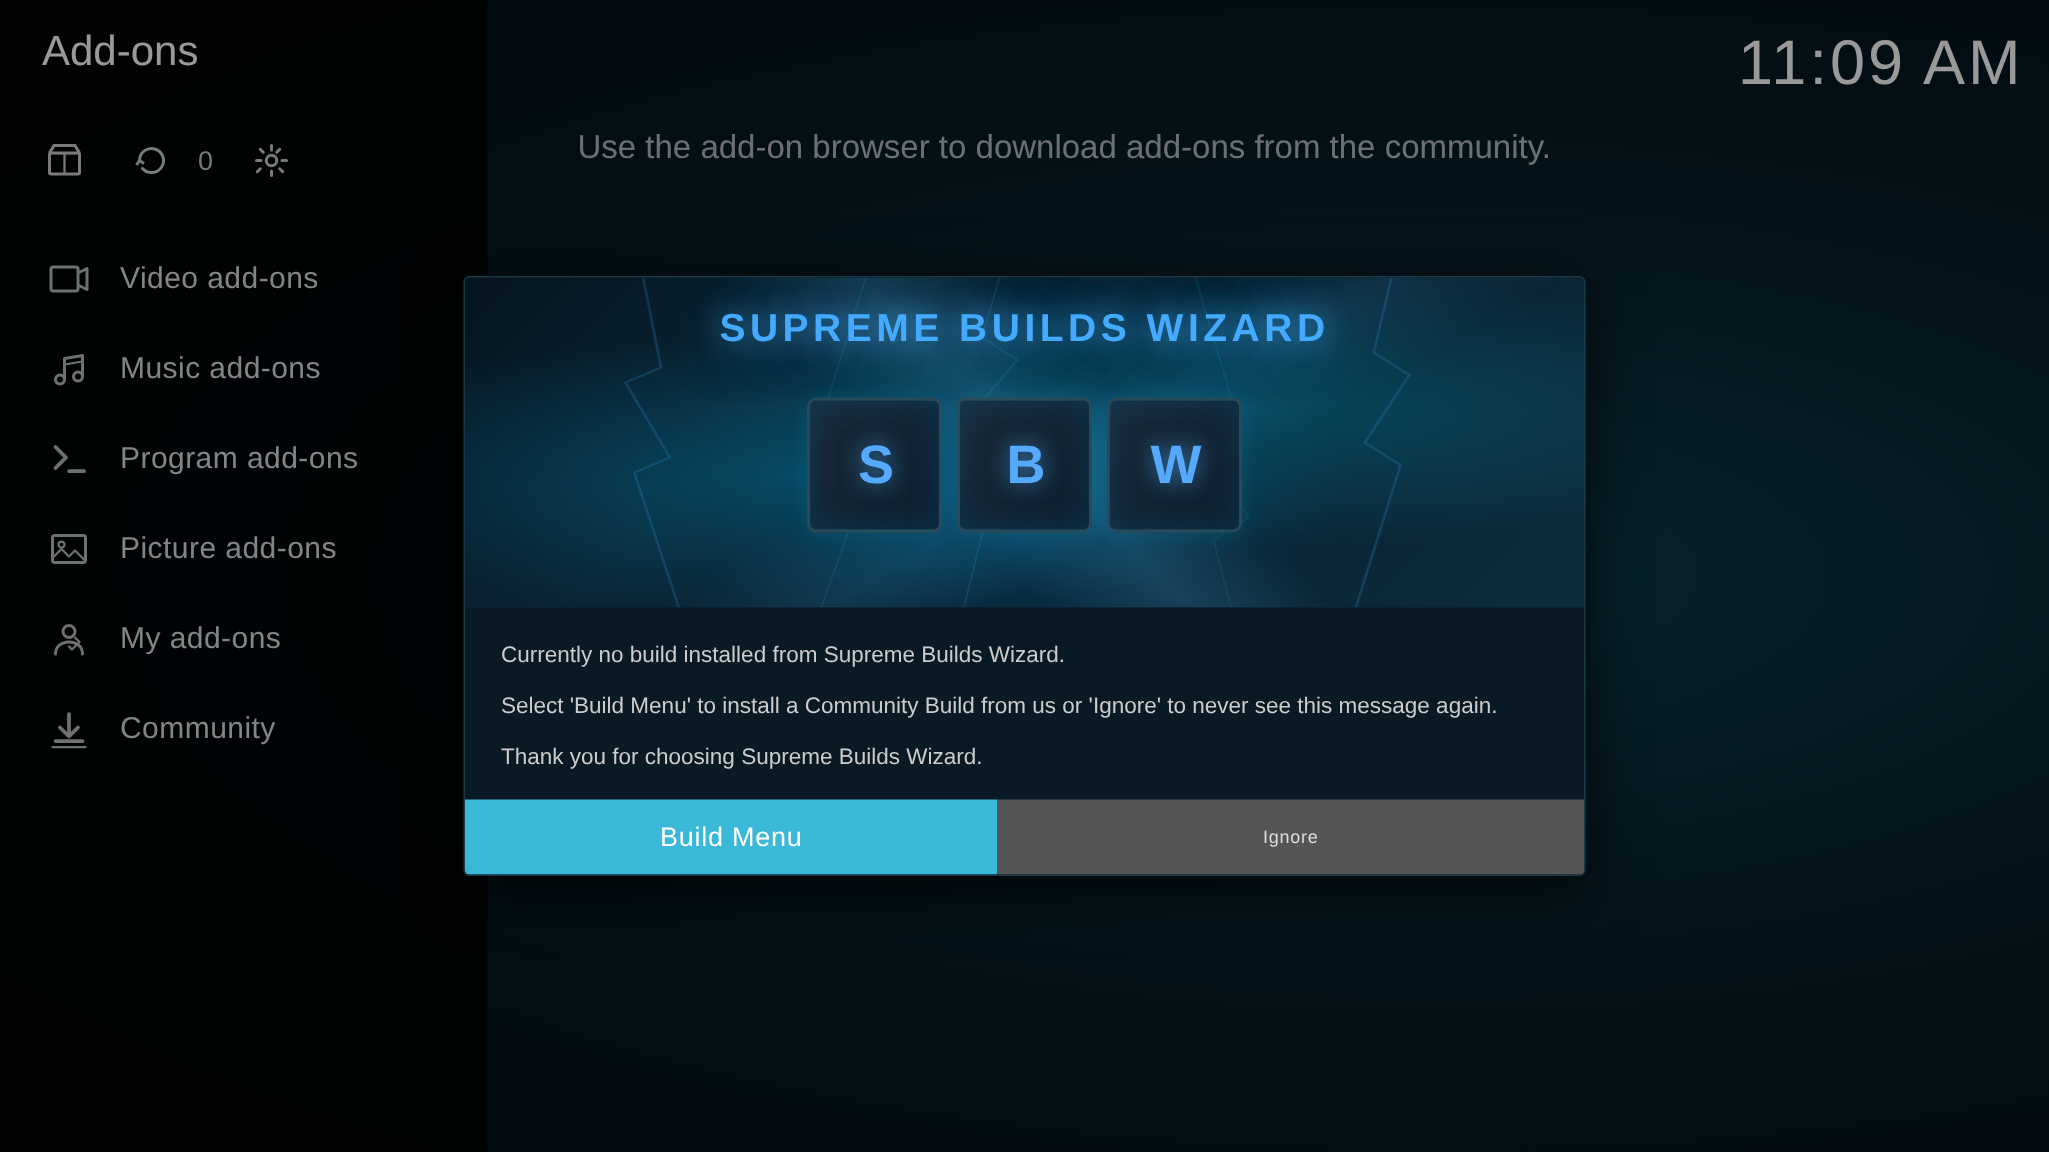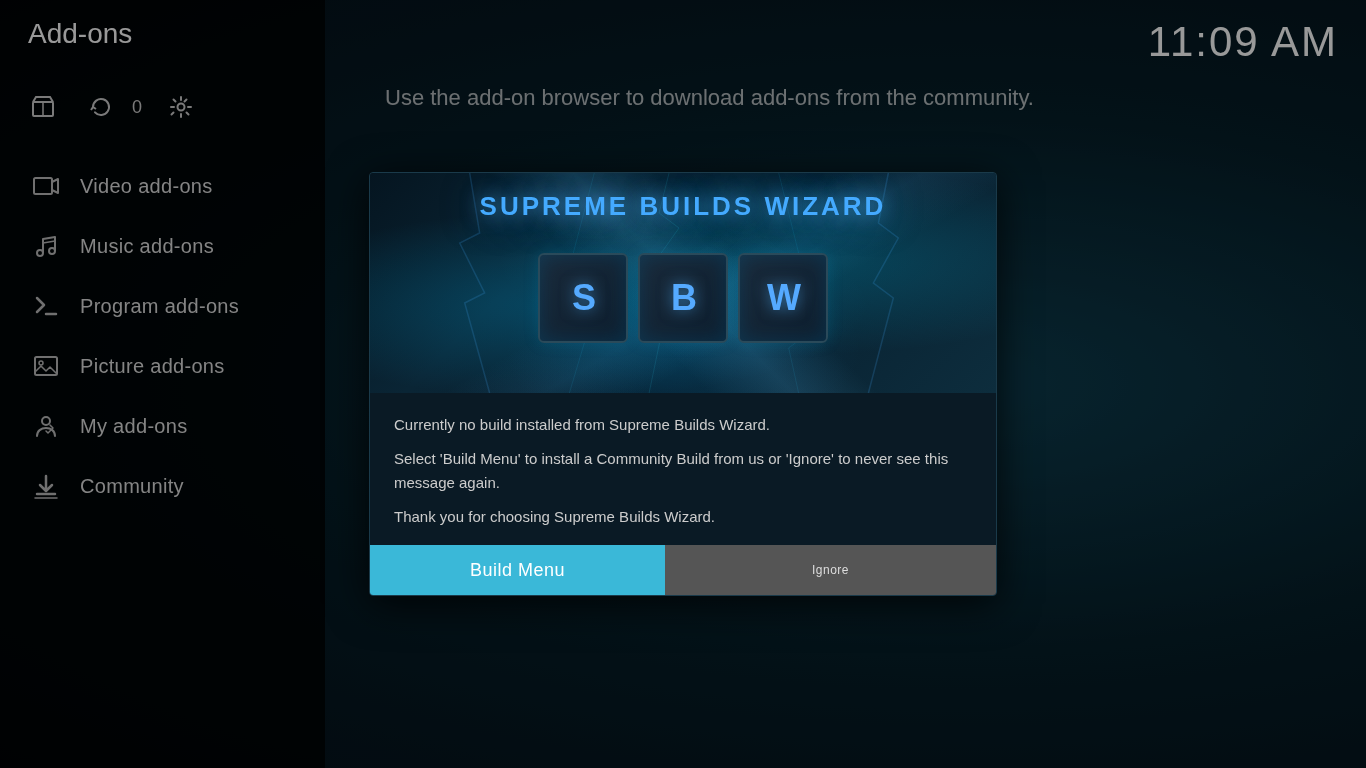--- a/index.html
+++ b/index.html
@@ -108,21 +108,21 @@
       color: rgba(255,255,255,0.7);
       font-weight: 300;
       line-height: 1.6;
       max-width: 700px;
     }
 
     
     .clock {
       position: absolute;
       top: 18px;
-      right: 28px;
+      right: 17px;
       font-size: 42px;
       font-weight: 200;
       letter-spacing: 2px;
       color: #fff;
       z-index: 2;
     }
 
     
     .page-title {
       position: absolute;
@@ -139,21 +139,21 @@
       position: absolute;
       top: 0; left: 0; right: 0; bottom: 0;
       background: rgba(0,0,0,0.4);
       z-index: 10;
       display: flex;
       align-items: center;
       justify-content: center;
     }
 
     .dialog {
-      width: 628px;
+      width: 748px;
       background: #0a1a25;
       border: 1px solid #1a3a4a;
       border-radius: 4px;
       overflow: hidden;
       box-shadow: 0 8px 40px rgba(0,0,0,0.8);
     }
 
     
     .dialog-banner {
       width: 100%;

